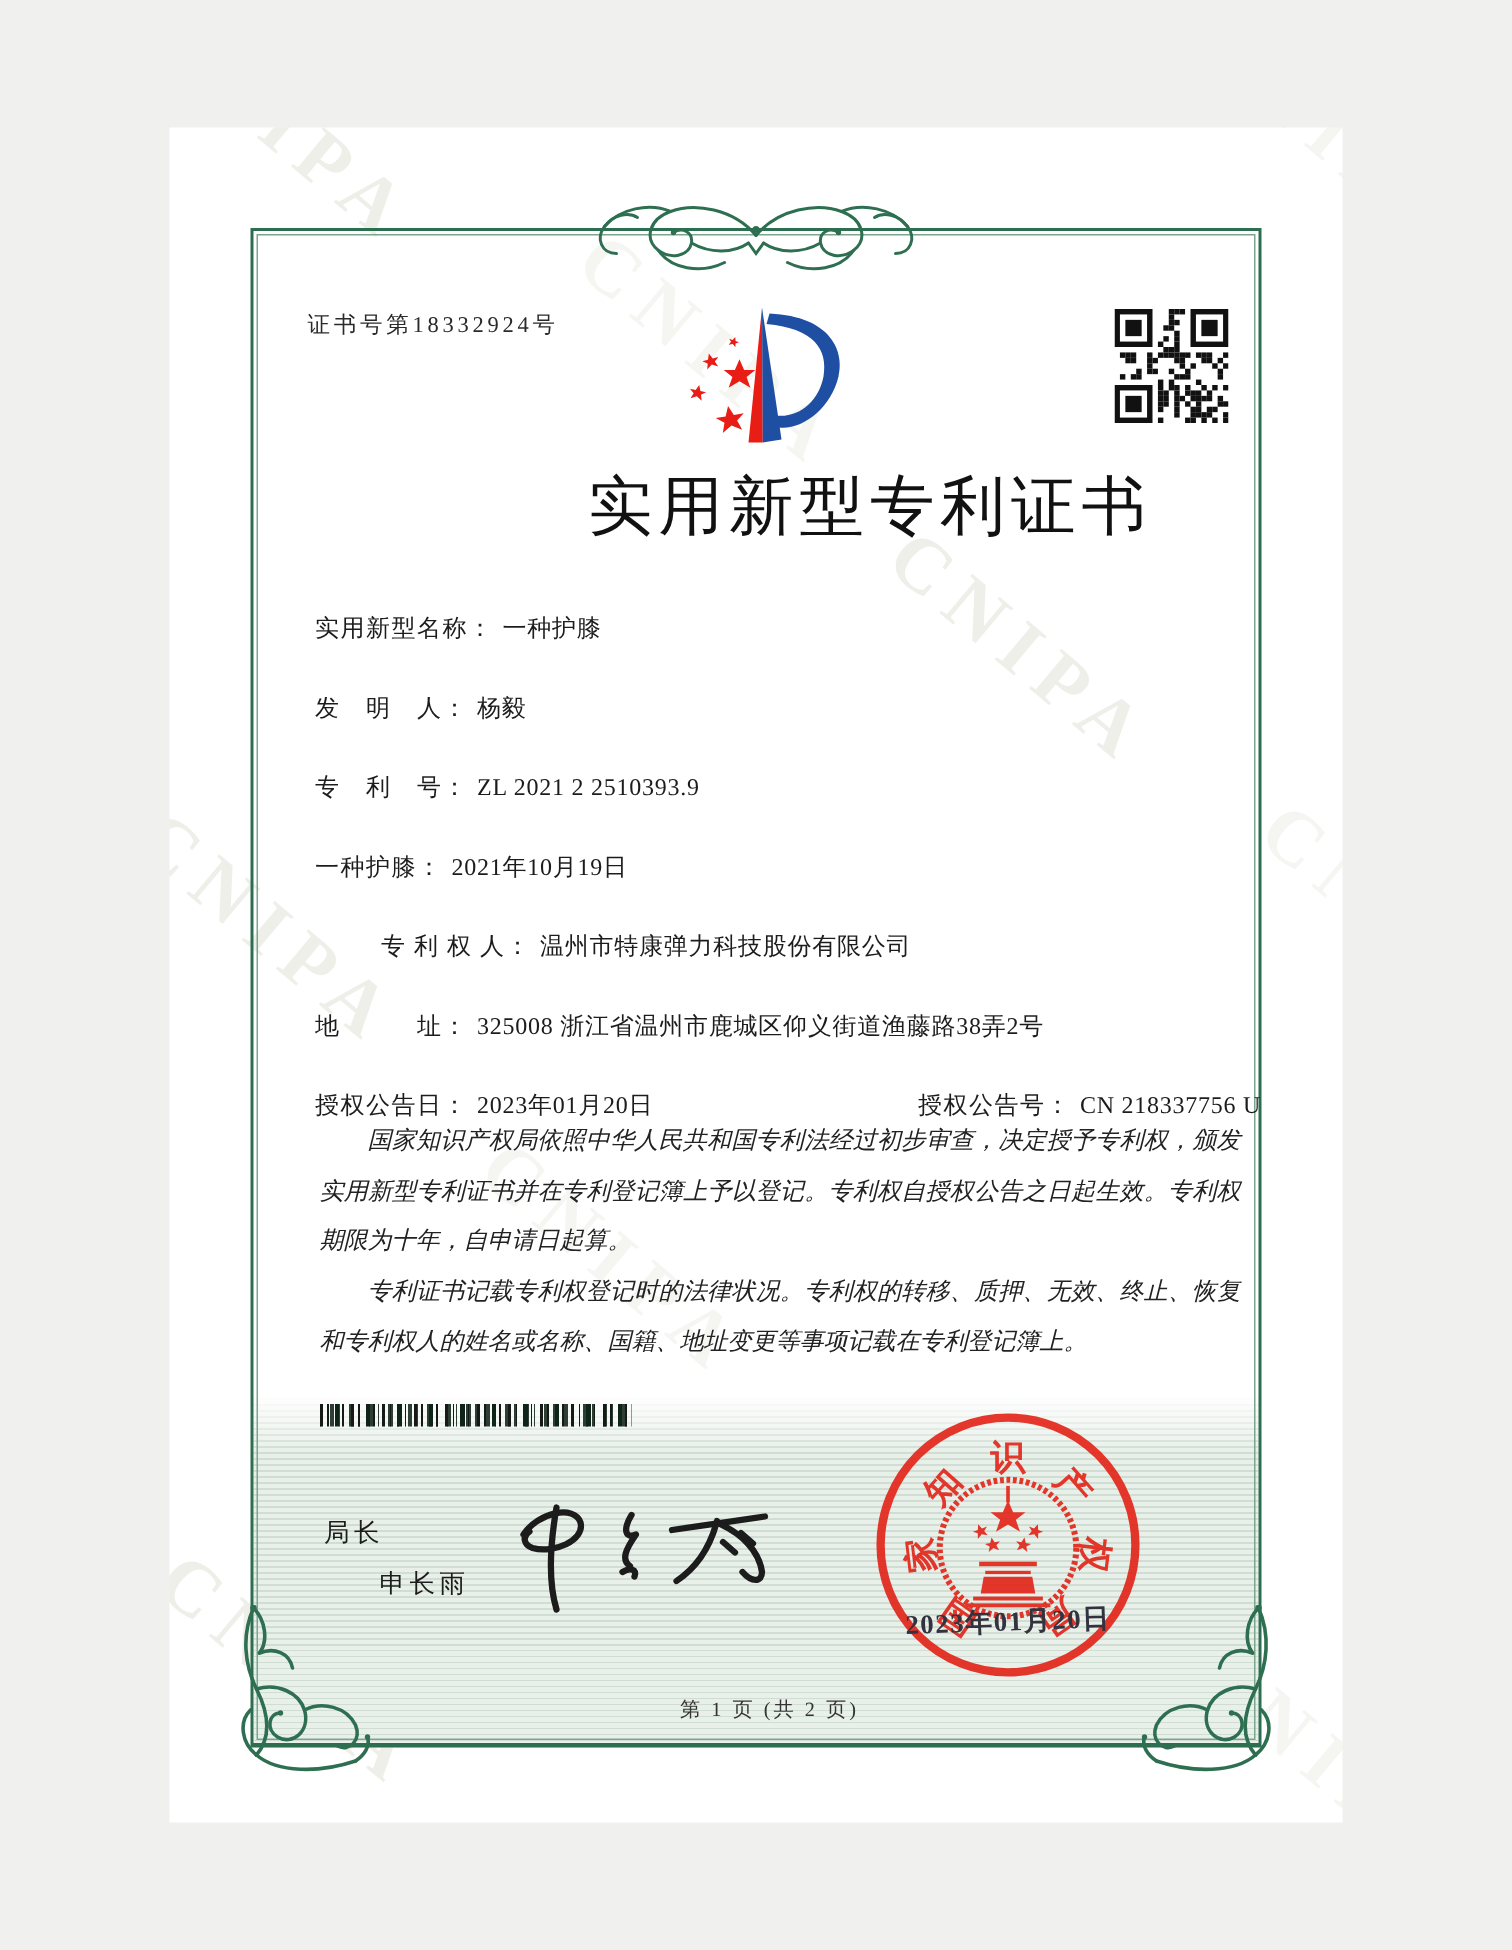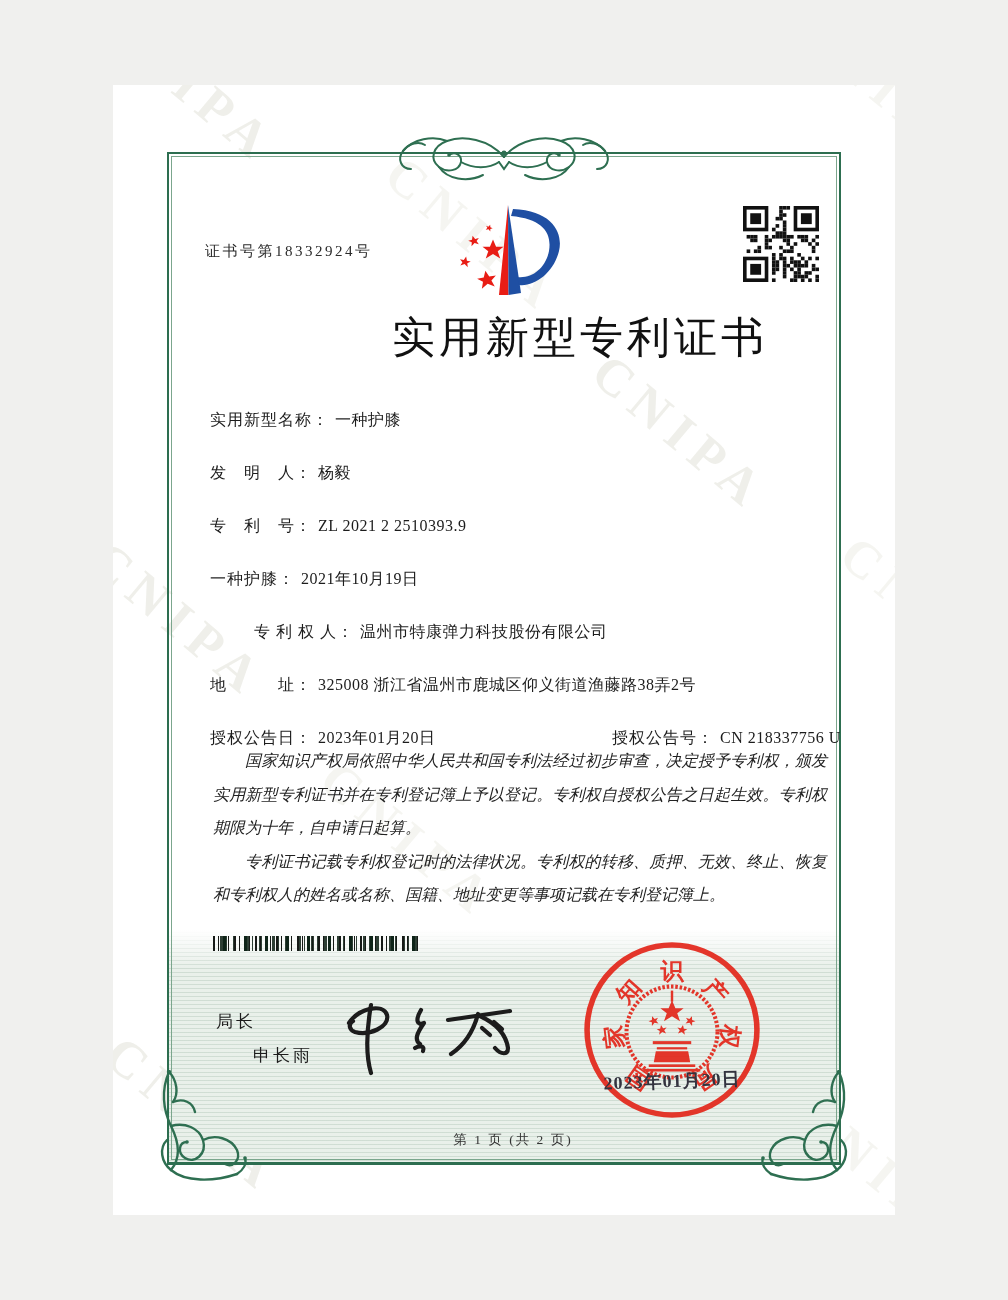--- a/index.html
+++ b/index.html
@@ -47,21 +47,21 @@
     border-bottom-width:3px;
   }
   .frame-inner {
     position:absolute; left:2px; top:2px; right:2px; bottom:2px;
     border:1px solid #7ba68d;
   }
   .flourish { position:absolute; pointer-events:none; }
   
   .cert-number {
     position:absolute; left:92px; top:122px;
-    font-size:15px; letter-spacing:2.5px; color:#2a2a2a;margin-top:35px;
+    font-size:15px; letter-spacing:2.5px; color:#2a2a2a;
   }
   .logo { position:absolute; left:338px; top:110px; }
   .qr { position:absolute; left:630px; top:121px; width:76px; height:76px; }
   .title {
     position:absolute; left:0; top:224px; width:934px;
     text-align:center; font-size:43px; font-weight:400;
     letter-spacing:4px; color:#111;
   }
   
   .field-row {

